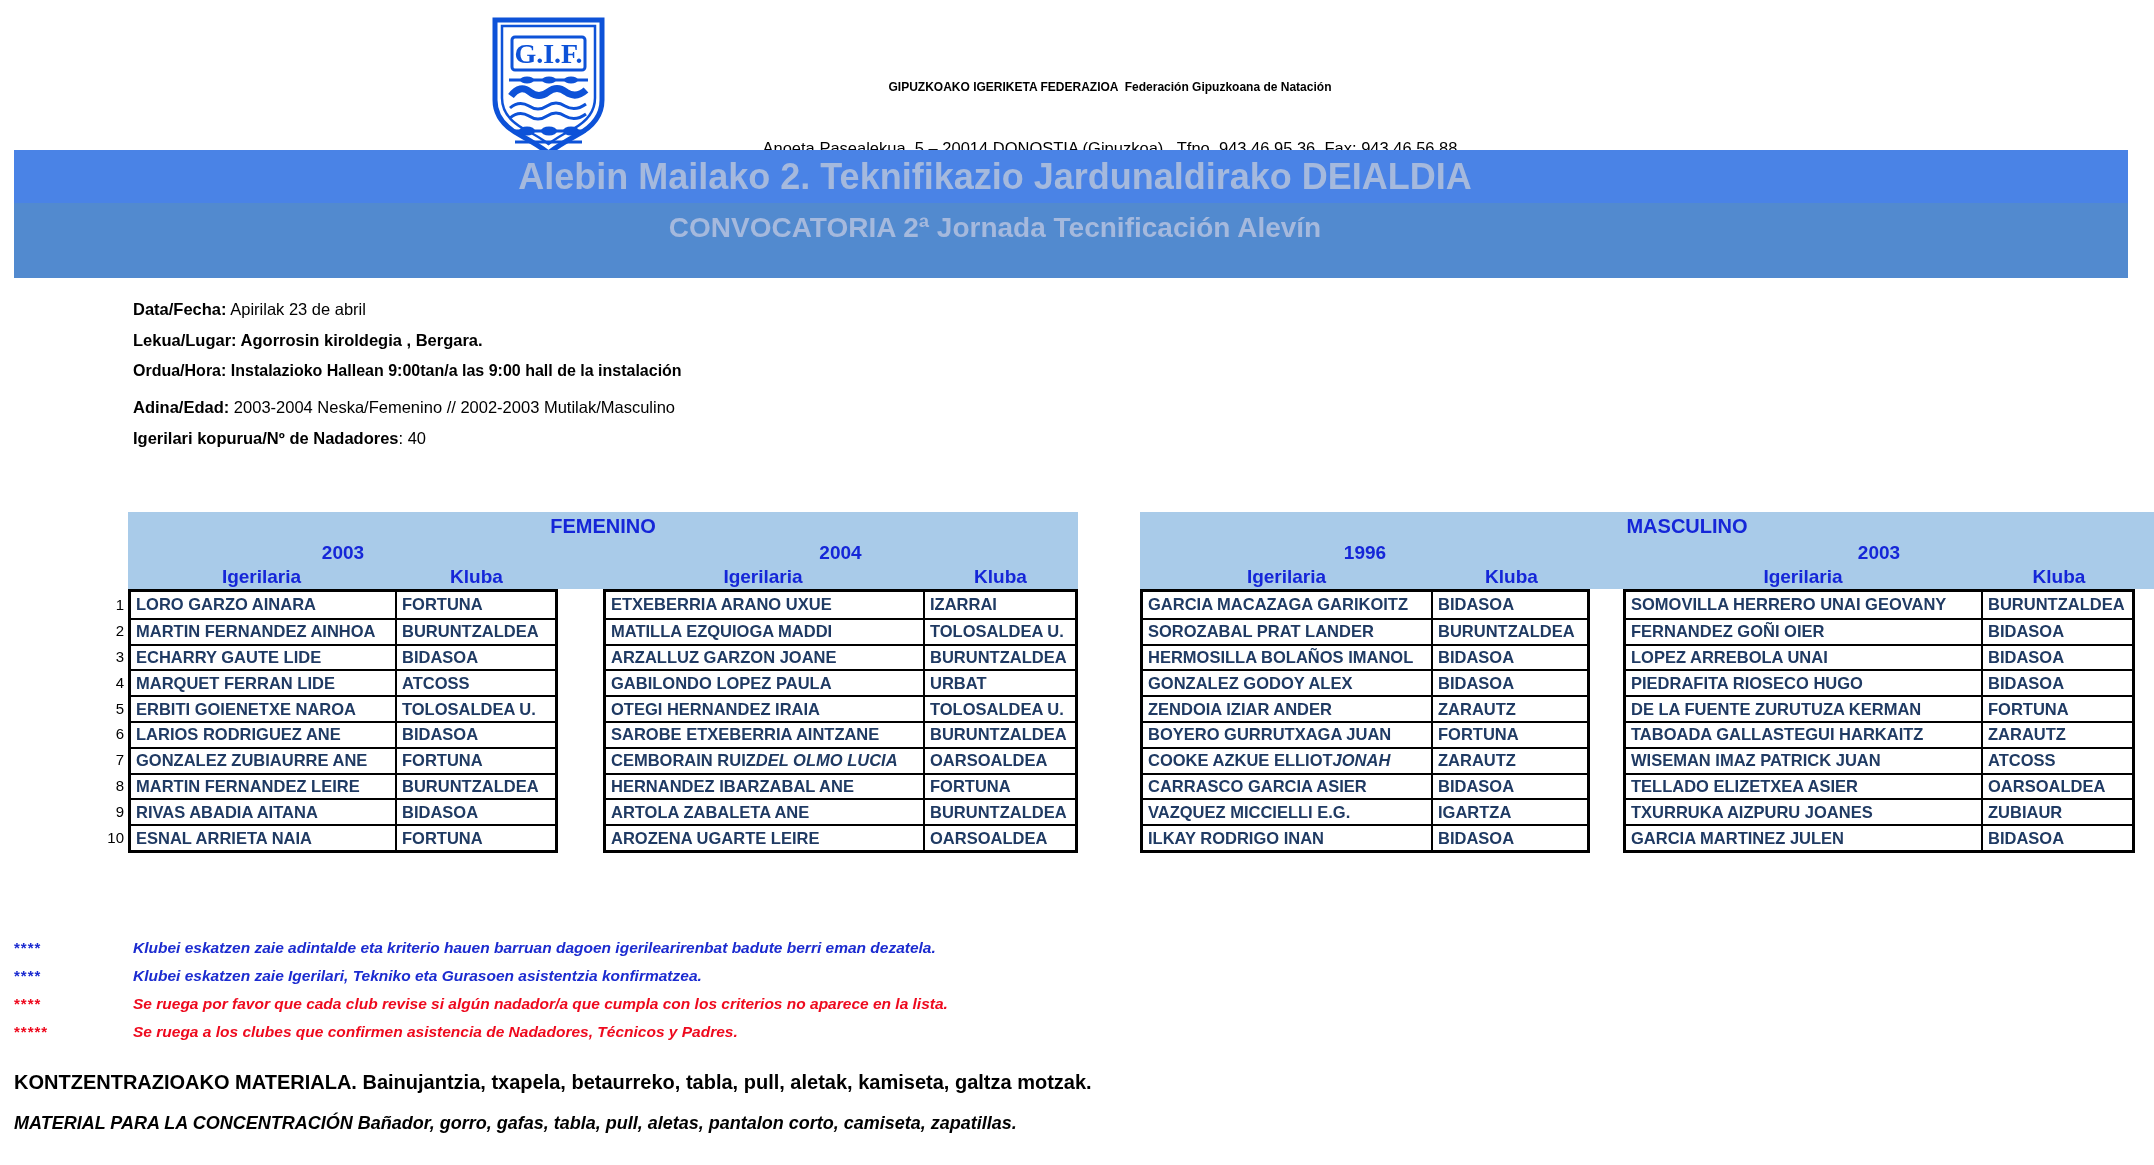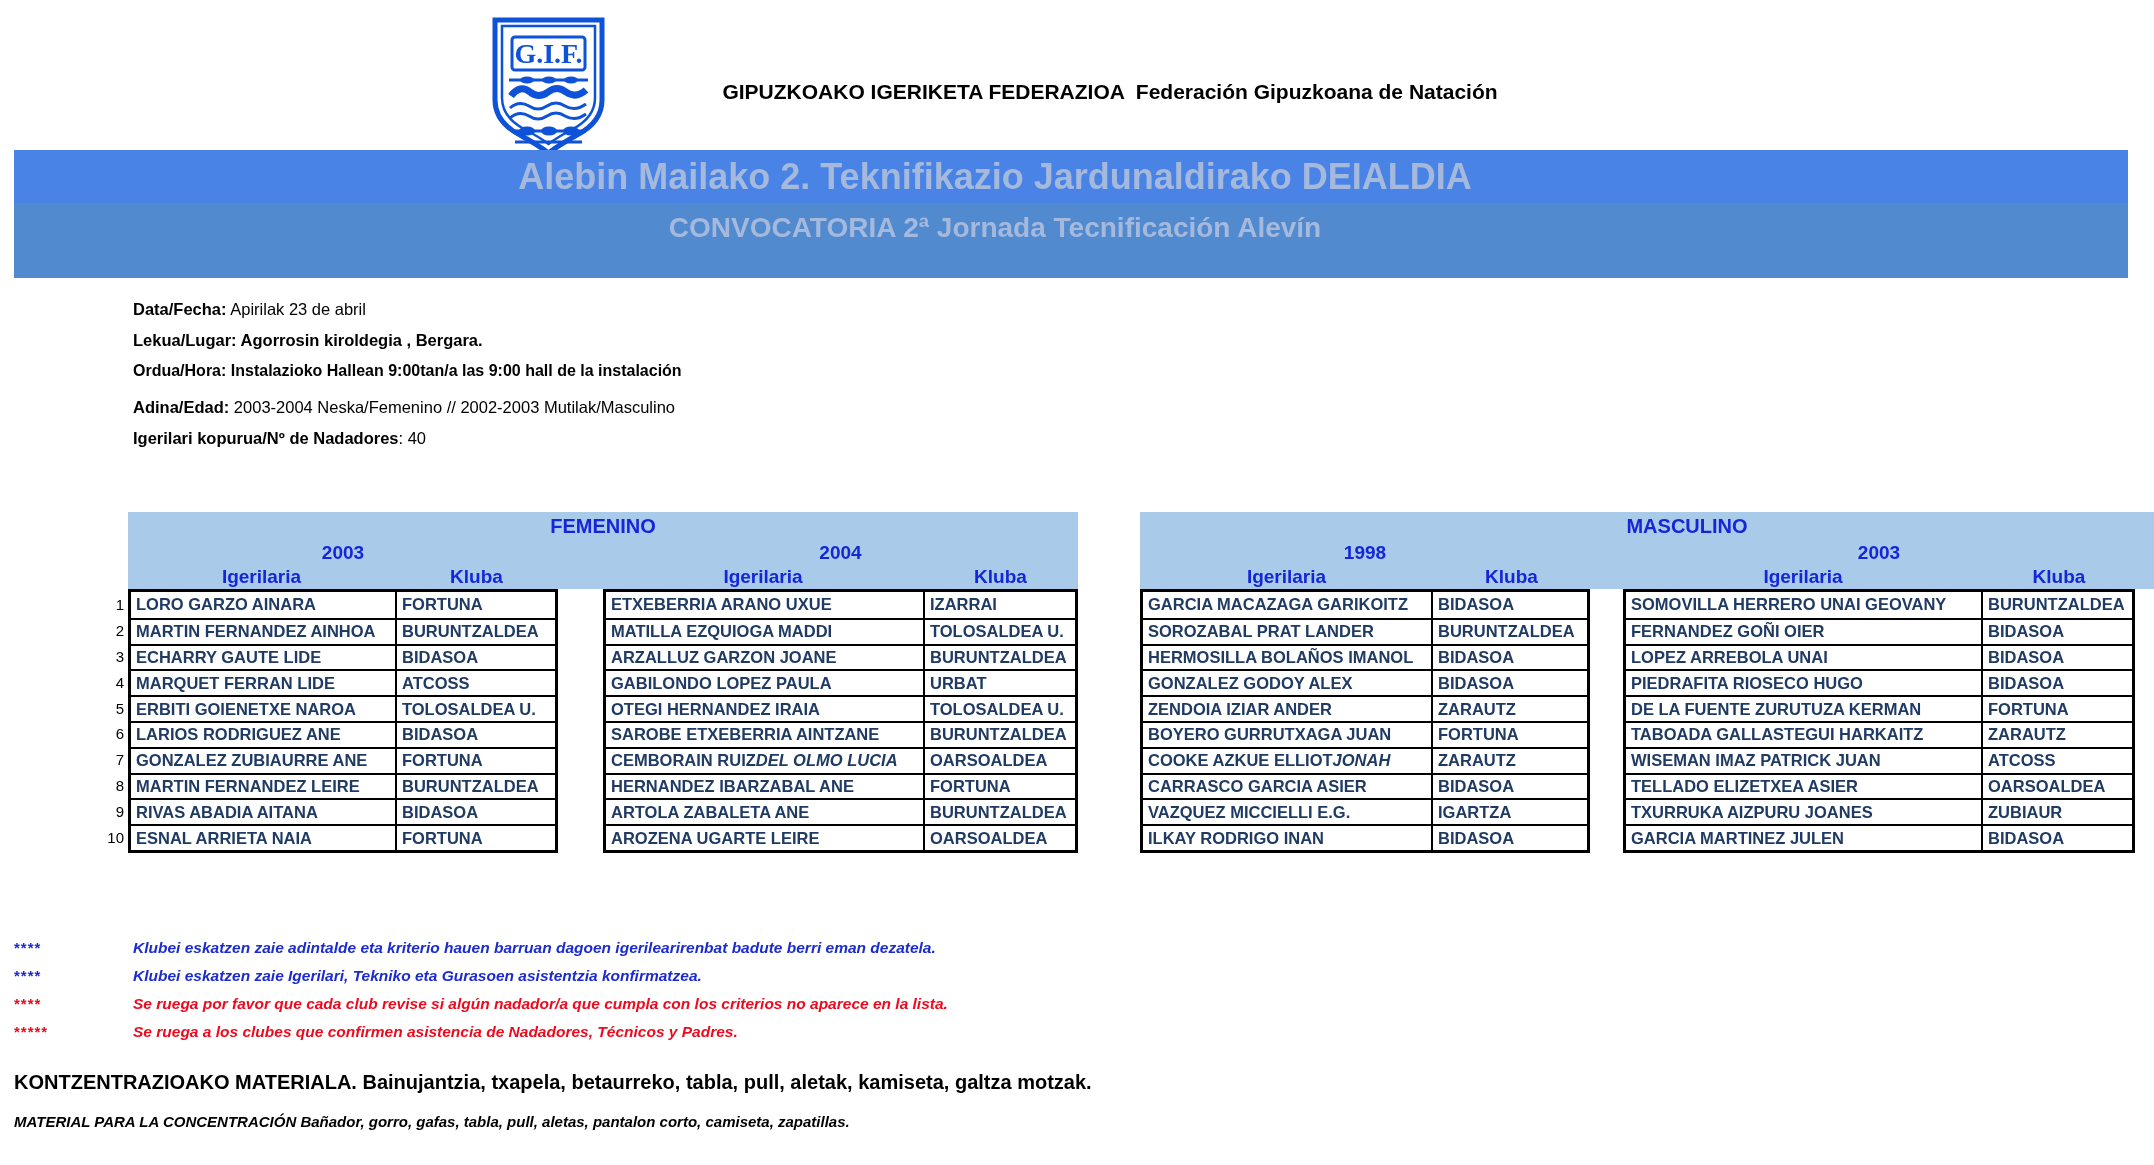--- a/index.html
+++ b/index.html
@@ -4,21 +4,21 @@
 <style>
   html,body { margin:0; padding:0; background:#ffffff; }
   .page {
     position:relative; width:2154px; height:1165px; background:#ffffff;
     font-family:"Liberation Sans", sans-serif; color:#000; overflow:hidden;
   }
 
   
   .logo { position:absolute; left:487px; top:16px; width:123px; height:141px; }
   .fed-block { position:absolute; left:550px; top:44px; width:1120px; text-align:center; white-space:pre; }
-  .fed-line1 { font-size:21px; font-weight:bold; margin-bottom:9px; }
+  .fed-line1 { font-size:12px; font-weight:bold; margin-bottom:9px; }
   .fed-line2 { font-size:16.5px; margin-bottom:9px; }
   .fed-line3 { font-size:16.5px; }
 
   
   .banner { position:absolute; left:14px; top:150px; width:2114px; height:128px; }
   .banner-band { box-sizing:border-box; width:100%; display:flex; justify-content:center;
     font-weight:bold; color:var(--banner-text,#a5b9dd); padding-right:152px; }
   .banner-band.one { height:53px; background:var(--banner-top,#4a83e6); align-items:center; font-size:36px; }
   .banner-band.two { height:75px; background:var(--banner-bottom,#528acf); align-items:flex-start; padding-top:9px; font-size:28px; }
 
@@ -69,21 +69,21 @@
   
   .notes { position:absolute; left:14px; top:939px; }
   .note-line { display:flex; margin-bottom:10px; }
   .note-stars { width:119px; font-weight:bold; font-size:15px; letter-spacing:1px; }
   .note-text { font-weight:bold; font-style:italic; font-size:15.5px; }
   .note-blue { color:var(--note-blue,#1b2bd0); }
   .note-red { color:var(--note-red,#ee0a1e); }
 
   
   .material-1 { position:absolute; left:14px; top:1071px; font-size:20px; font-weight:bold; }
-  .material-2 { position:absolute; left:14px; top:1113px; font-size:15px; font-weight:bold; font-style:italic; }
+  .material-2 { position:absolute; left:14px; top:1113px; font-size:18px; font-weight:bold; font-style:italic; }
 </style>
 </head>
 <body>
 
 <div class="page">
 
   <svg class="logo" viewBox="0 0 123 141">
     <g stroke="#0d52d8" fill="none">
       <path d="M8 4 H115 V84 Q115 106 90 119 Q72 129 61.5 137 Q51 129 33 119 Q8 106 8 84 Z" stroke-width="5"></path>
       <path d="M15 10 H108 V82 Q108 101 86 113 Q69 122 61.5 128 Q54 122 37 113 Q15 101 15 82 Z" stroke-width="2.5"></path>
@@ -243,21 +243,21 @@
         <div class="row-num">7</div>
         <div class="row-num">8</div>
         <div class="row-num">9</div>
         <div class="row-num">10</div>
       </div>
     </div>
   <div class="swim-table t1" id="table-1">
       <div class="tbl-head">
         <div class="tbl-title">MASCULINO</div>
         <div class="year-row">
-          <div class="year-cell pw0">1998</div>
+          <div class="year-cell pw0">1996</div>
           <div class="year-gap gapw"></div>
           <div class="year-cell pw1">2003</div>
         </div>
         <div class="col-row">
           <div class="head-pair pw0 hp0">
             <div class="col-cell">Igerilaria</div>
             <div class="col-cell">Kluba</div>
           </div>
           <div class="col-gap gapw"></div>
           <div class="head-pair pw1 hp1">

